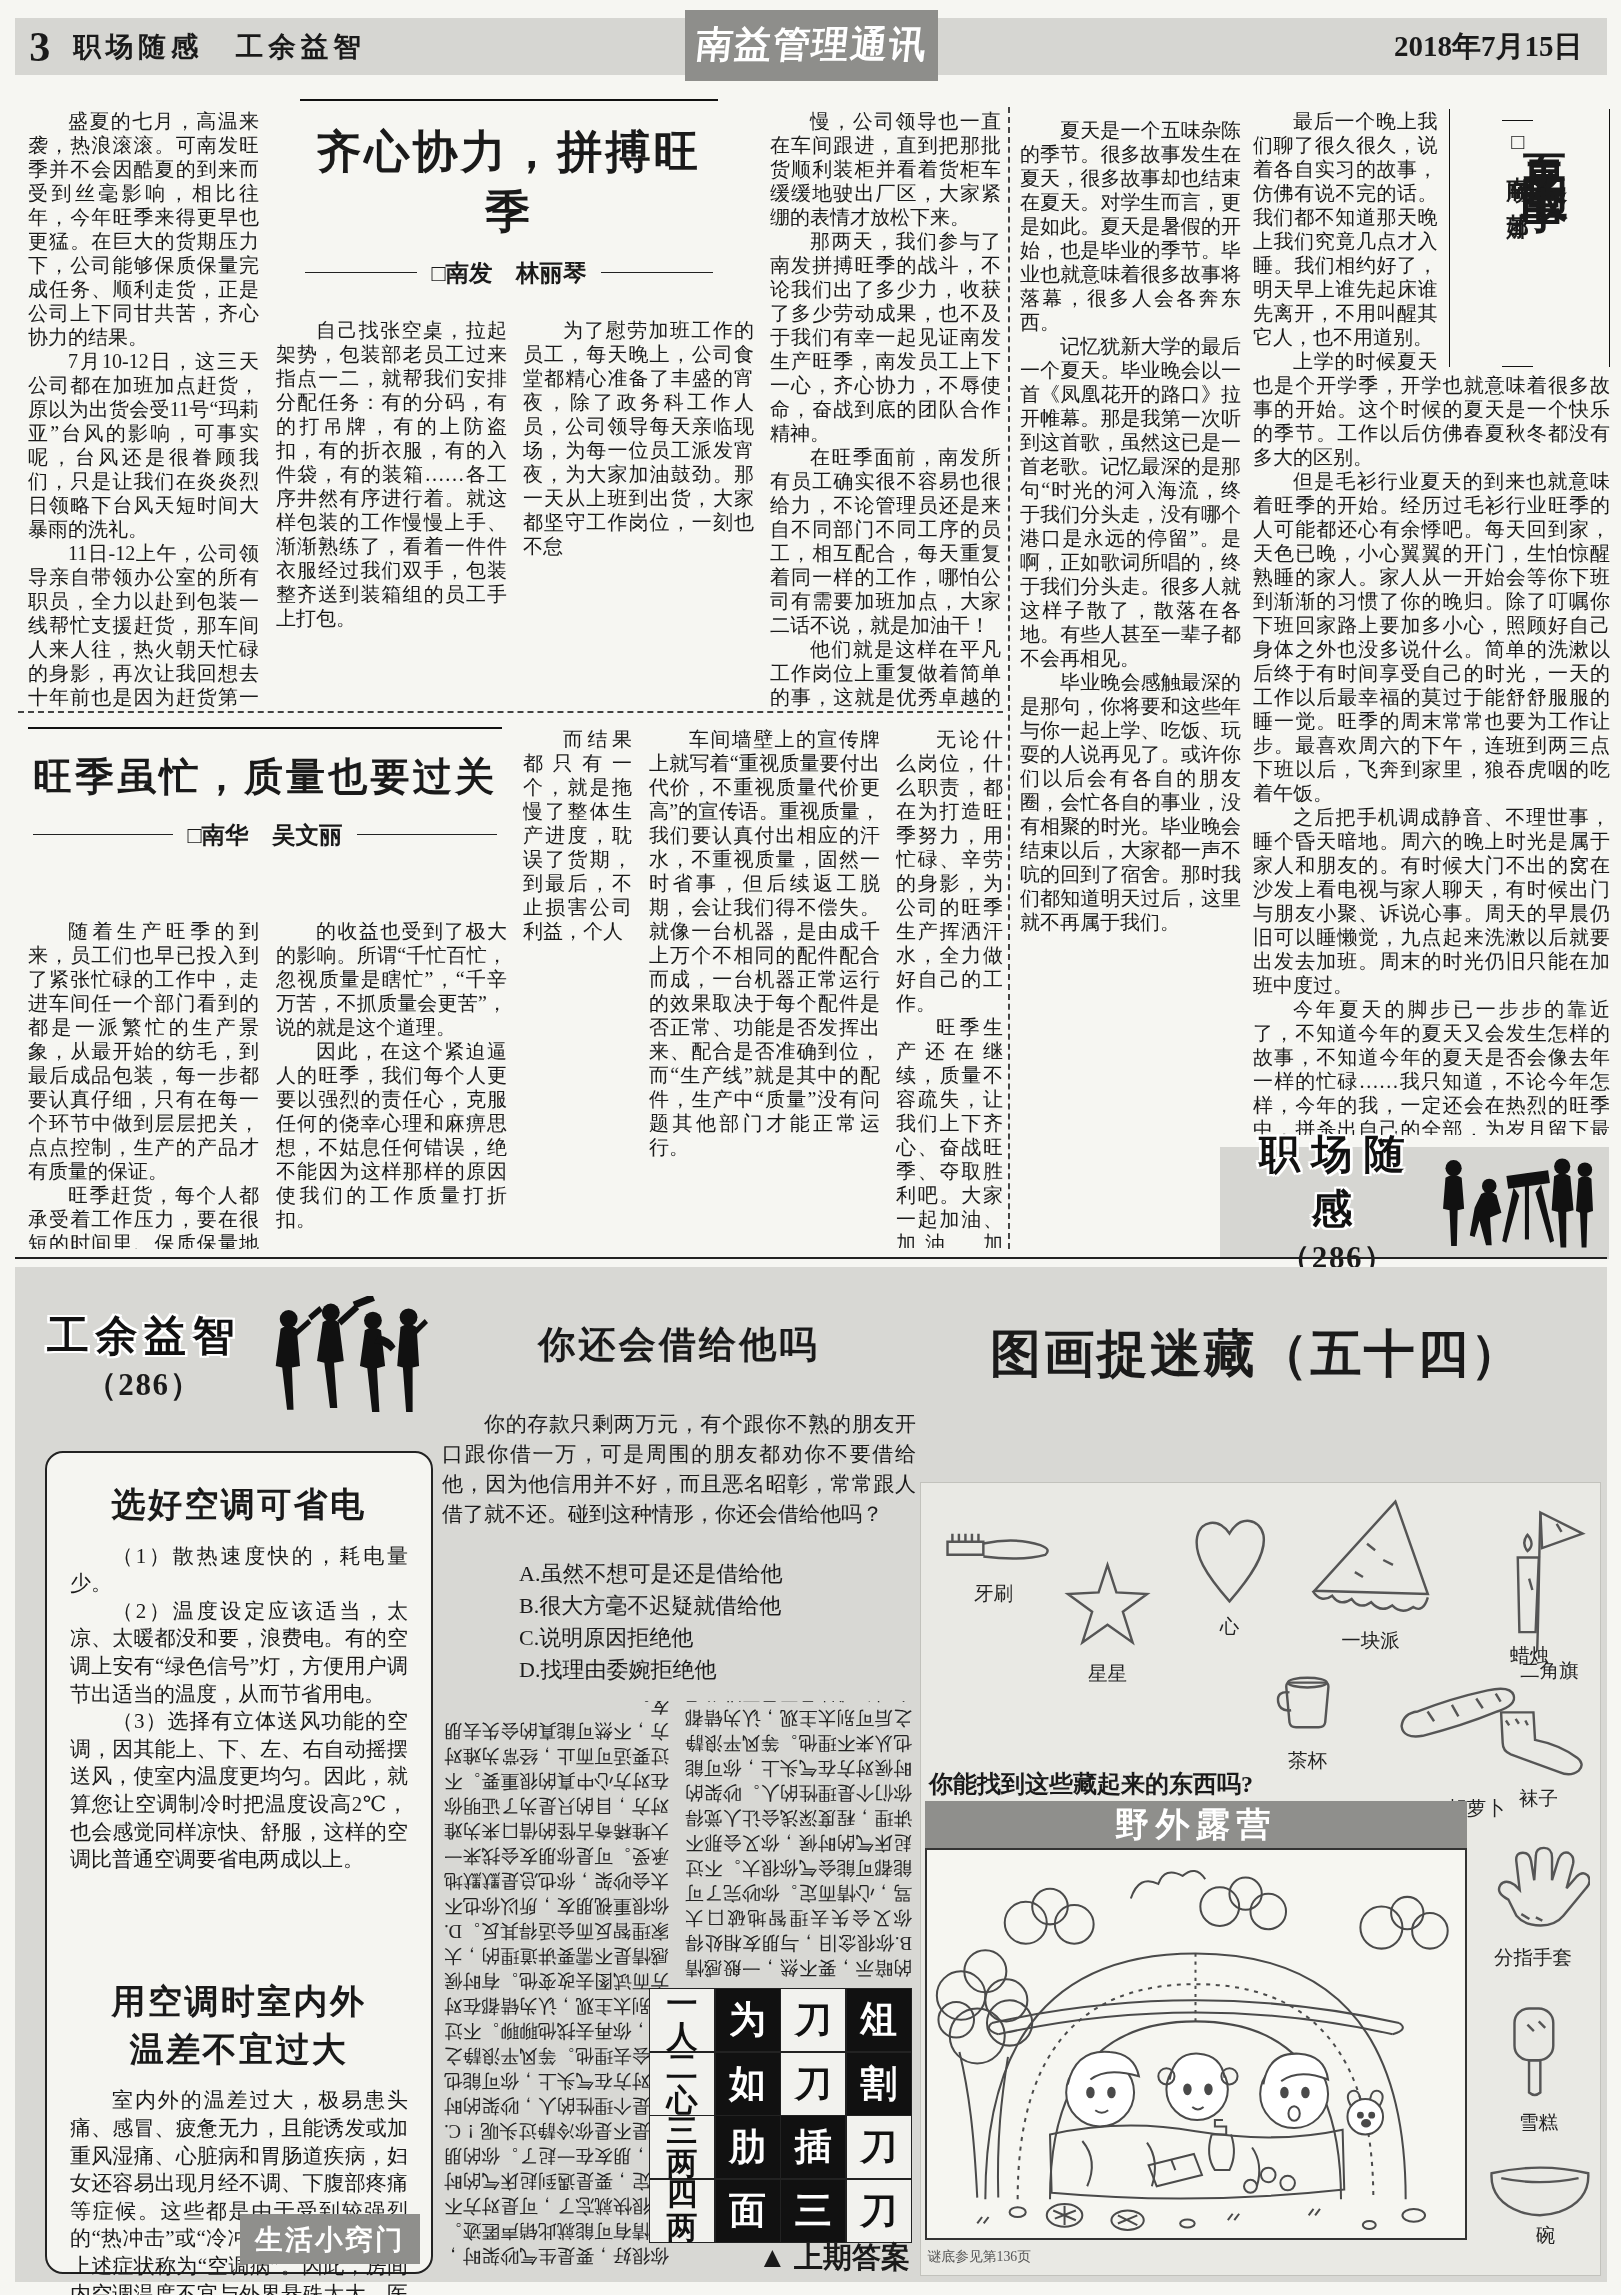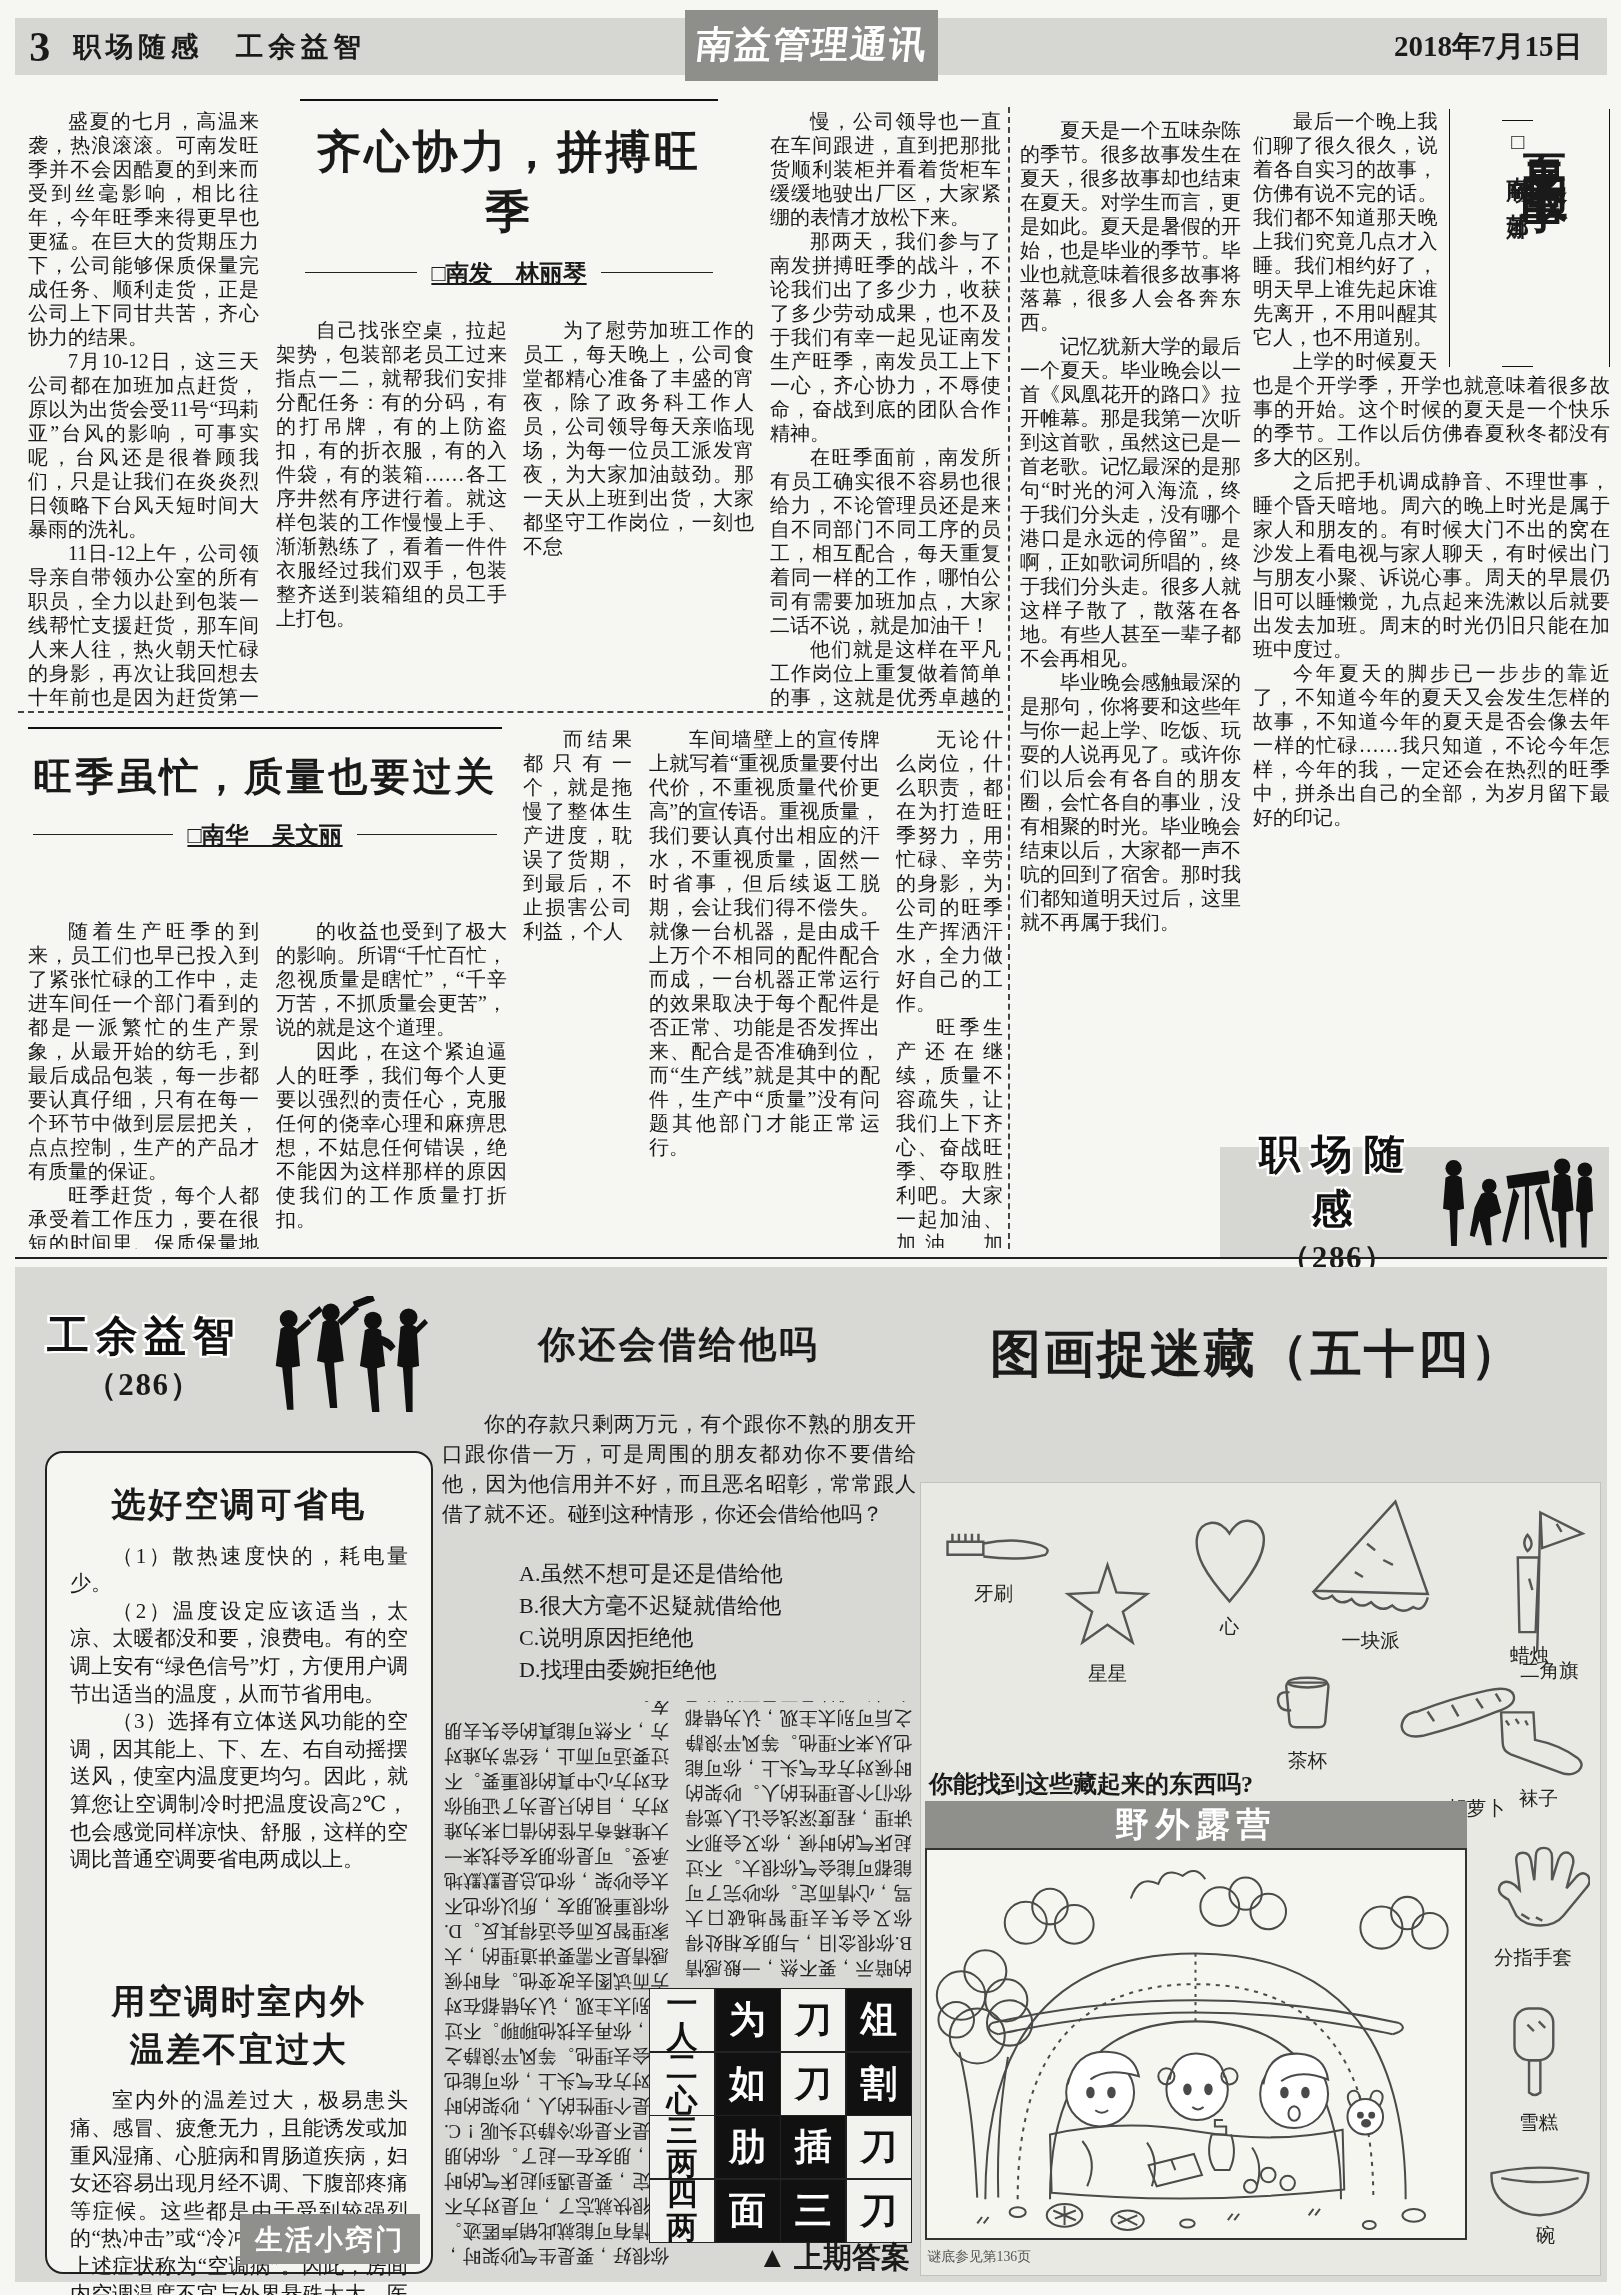--- a/index.html
+++ b/index.html
@@ -11,21 +11,21 @@
   .page-num{font-size:42px;font-weight:bold;margin:0 23px 0 14.6px;}
   .header-secs{font-size:27.6px;font-weight:bold;letter-spacing:4.9px;}
   .header-date{position:absolute;right:24px;font-size:29px;font-weight:bold;}
   .masthead{left:685px;top:9.7px;width:253px;height:71px;background:#8e8e8b;display:flex;align-items:center;justify-content:center;}
   .masthead span{color:#fff;font-size:37px;font-weight:bold;letter-spacing:1.6px;transform:skewX(-6deg);}
   
   .col{font-size:20px;line-height:24px;text-align:justify;overflow:hidden;}
   .col p{margin:0;text-indent:2em;}
   .title-block{border-top:2.4px solid #111;text-align:center;}
   .art-title{font-weight:bold;letter-spacing:3.2px;margin:21px 0 14.6px 0;}
-  .byline-row{display:flex;align-items:center;margin:0 4.9px 11.4px 4.9px;text-decoration:underline;}
+  .byline-row{display:flex;align-items:center;margin:0 4.9px 11.4px 4.9px;}
   .byline-rule{flex:1;border-top:1.6px solid #222;height:0;}
   .byline-text{font-size:23.5px;font-weight:bold;margin:0 14.6px;white-space:nowrap;}
   .dashed-h{border-top:2.4px dashed #444;height:0;}
   .dashed-v{border-left:2.4px dashed #444;width:0;}
   
   .vtitle-wrap{float:right;width:159px;height:258px;border-left:1.6px solid #111;border-right:1.6px solid #111;
                display:flex;flex-direction:row-reverse;justify-content:center;margin-left:11.4px;}
   .vtitle{writing-mode:vertical-rl;font-size:47px;font-weight:bold;letter-spacing:8px;margin-top:6.5px;}
   .vbyline{writing-mode:vertical-rl;font-size:22px;font-weight:bold;margin-top:11.4px;letter-spacing:4.9px;border-top:1.6px solid #111;border-bottom:1.6px solid #111;padding:8px 3.2px;}
   
@@ -139,20 +139,21 @@
       <p>毕业晚会感触最深的是那句，你将要和这些年与你一起上学、吃饭、玩耍的人说再见了。或许你们以后会有各自的朋友圈，会忙各自的事业，没有相聚的时光。毕业晚会结束以后，大家都一声不吭的回到了宿舍。那时我们都知道明天过后，这里就不再属于我们。</p>
     </div>
   <div class="abs col" style="left:1253px;top:109px;width:357px;height:1026px;">
     <div class="vtitle-wrap">
       <div class="vtitle">夏天的故事</div>
       <div class="vbyline">□南顺　艺娜</div>
     </div>
     <div>
         <p>最后一个晚上我们聊了很久很久，说着各自实习的故事，仿佛有说不完的话。我们都不知道那天晚上我们究竟几点才入睡。我们相约好了，明天早上谁先起床谁先离开，不用叫醒其它人，也不用道别。</p>
         <p>上学的时候夏天也是个开学季，开学也就意味着很多故事的开始。这个时候的夏天是一个快乐的季节。工作以后仿佛春夏秋冬都没有多大的区别。</p>
+        <p>但是毛衫行业夏天的到来也就意味着旺季的开始。经历过毛衫行业旺季的人可能都还心有余悸吧。每天回到家，天色已晚，小心翼翼的开门，生怕惊醒熟睡的家人。家人从一开始会等你下班到渐渐的习惯了你的晚归。除了叮嘱你下班回家路上要加多小心，照顾好自己身体之外也没多说什么。简单的洗漱以后终于有时间享受自己的时光，一天的工作以后最幸福的莫过于能舒舒服服的睡一觉。旺季的周末常常也要为工作让步。最喜欢周六的下午，连班到两三点下班以后，飞奔到家里，狼吞虎咽的吃着午饭。</p>
         <p>之后把手机调成静音、不理世事，睡个昏天暗地。周六的晚上时光是属于家人和朋友的。有时候大门不出的窝在沙发上看电视与家人聊天，有时候出门与朋友小聚、诉说心事。周天的早晨仍旧可以睡懒觉，九点起来洗漱以后就要出发去加班。周末的时光仍旧只能在加班中度过。</p>
         <p>今年夏天的脚步已一步步的靠近了，不知道今年的夏天又会发生怎样的故事，不知道今年的夏天是否会像去年一样的忙碌……我只知道，不论今年怎样，今年的我，一定还会在热烈的旺季中，拼杀出自己的全部，为岁月留下最好的印记。</p>
       </div>
   </div>
 
   <div class="abs badge-box" style="left:1220px;top:1147px;width:389px;height:112px;box-sizing:border-box;">
     <div style="text-align:center;flex:1;">
       <div class="outline-text" style="font-size:41px;letter-spacing:11.4px;">职场随感</div>
       <div class="badge-issue">（286）</div>
     </div>

